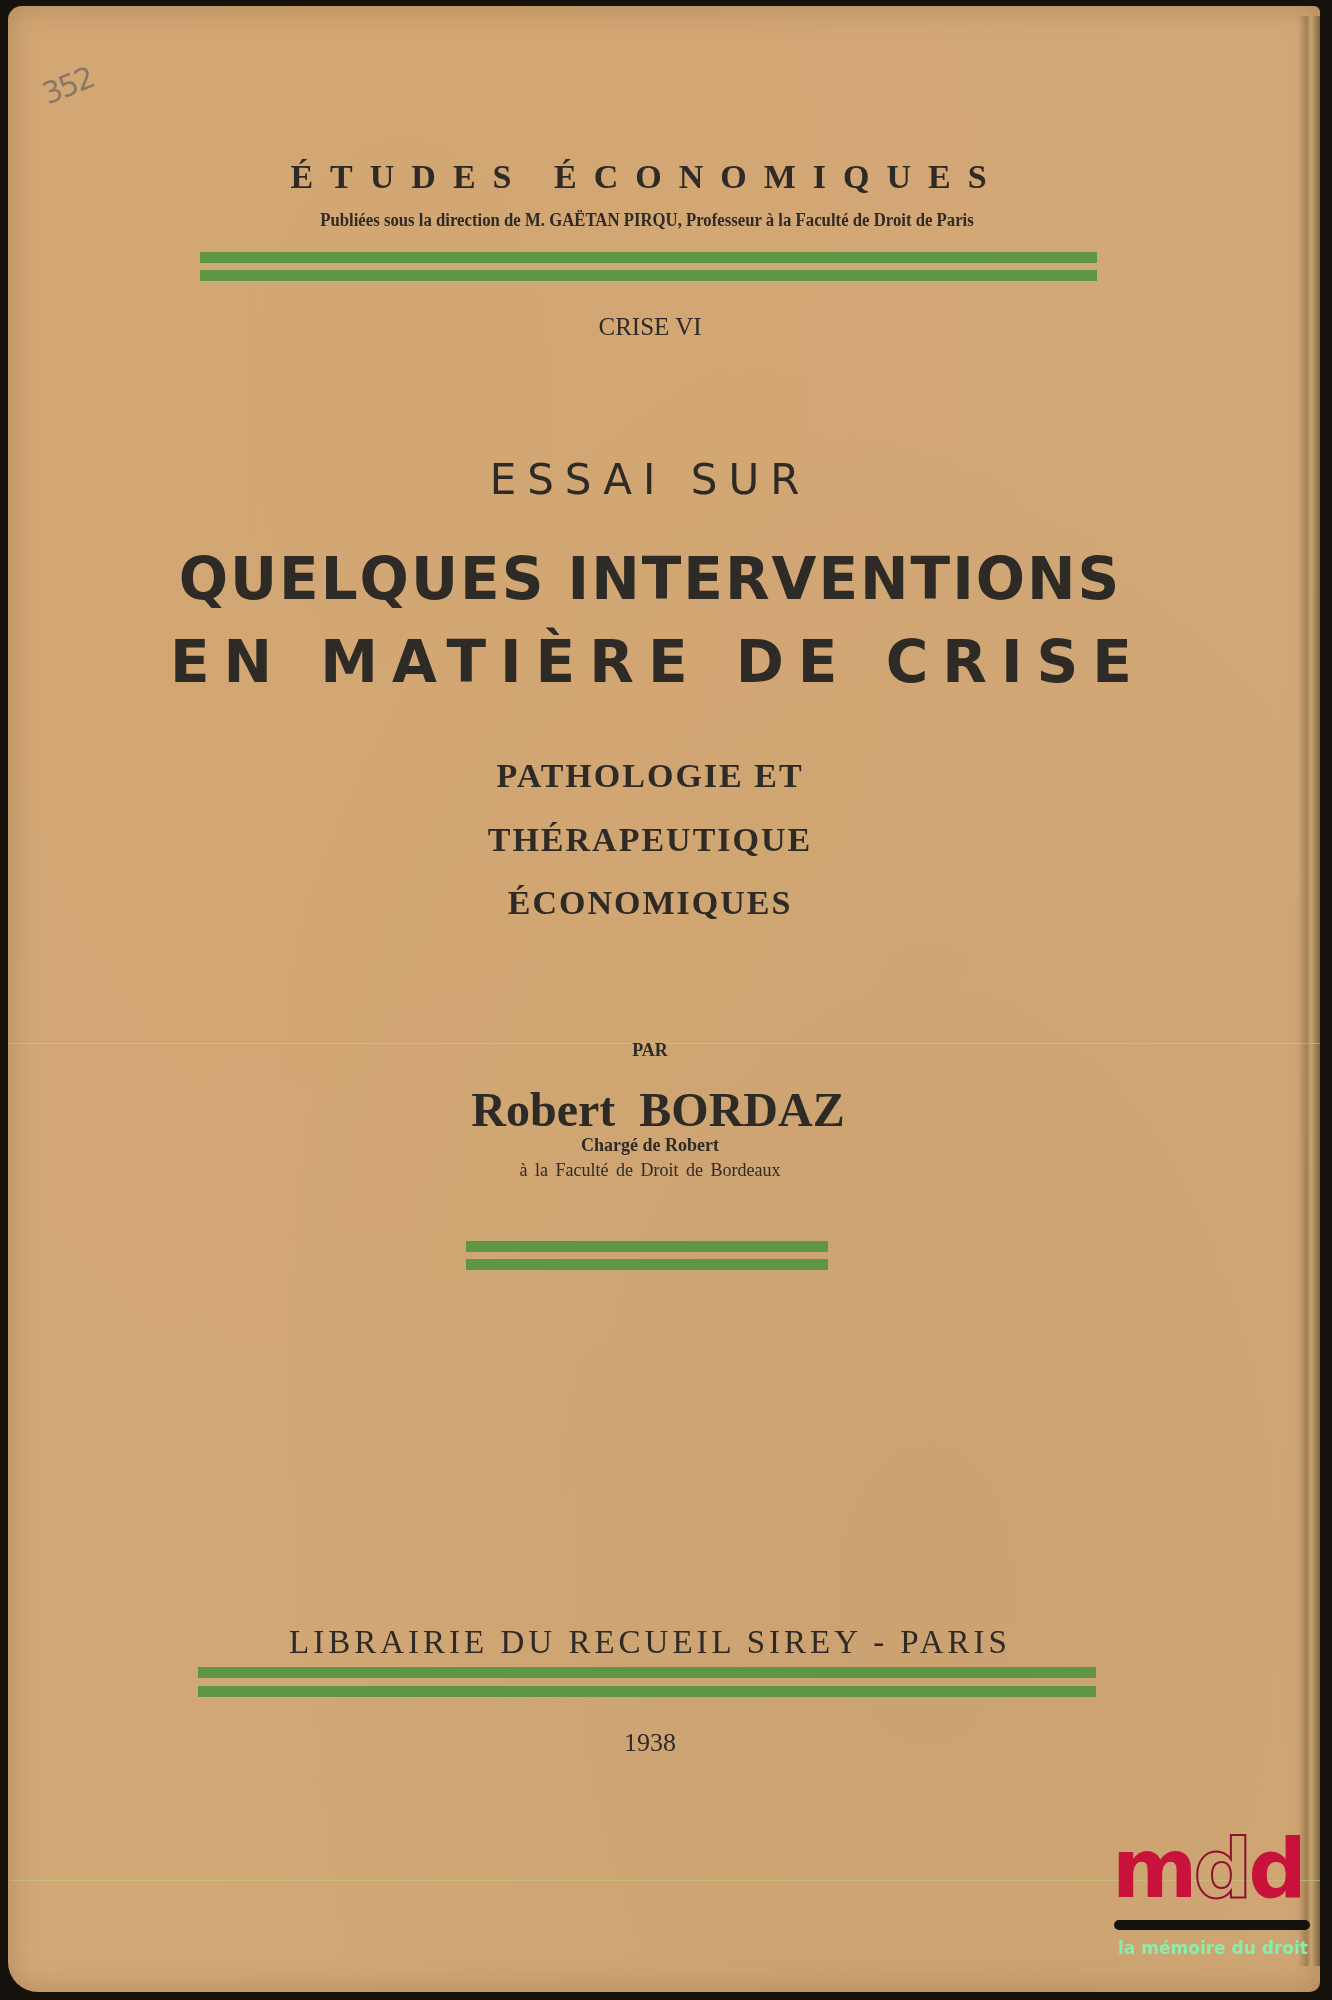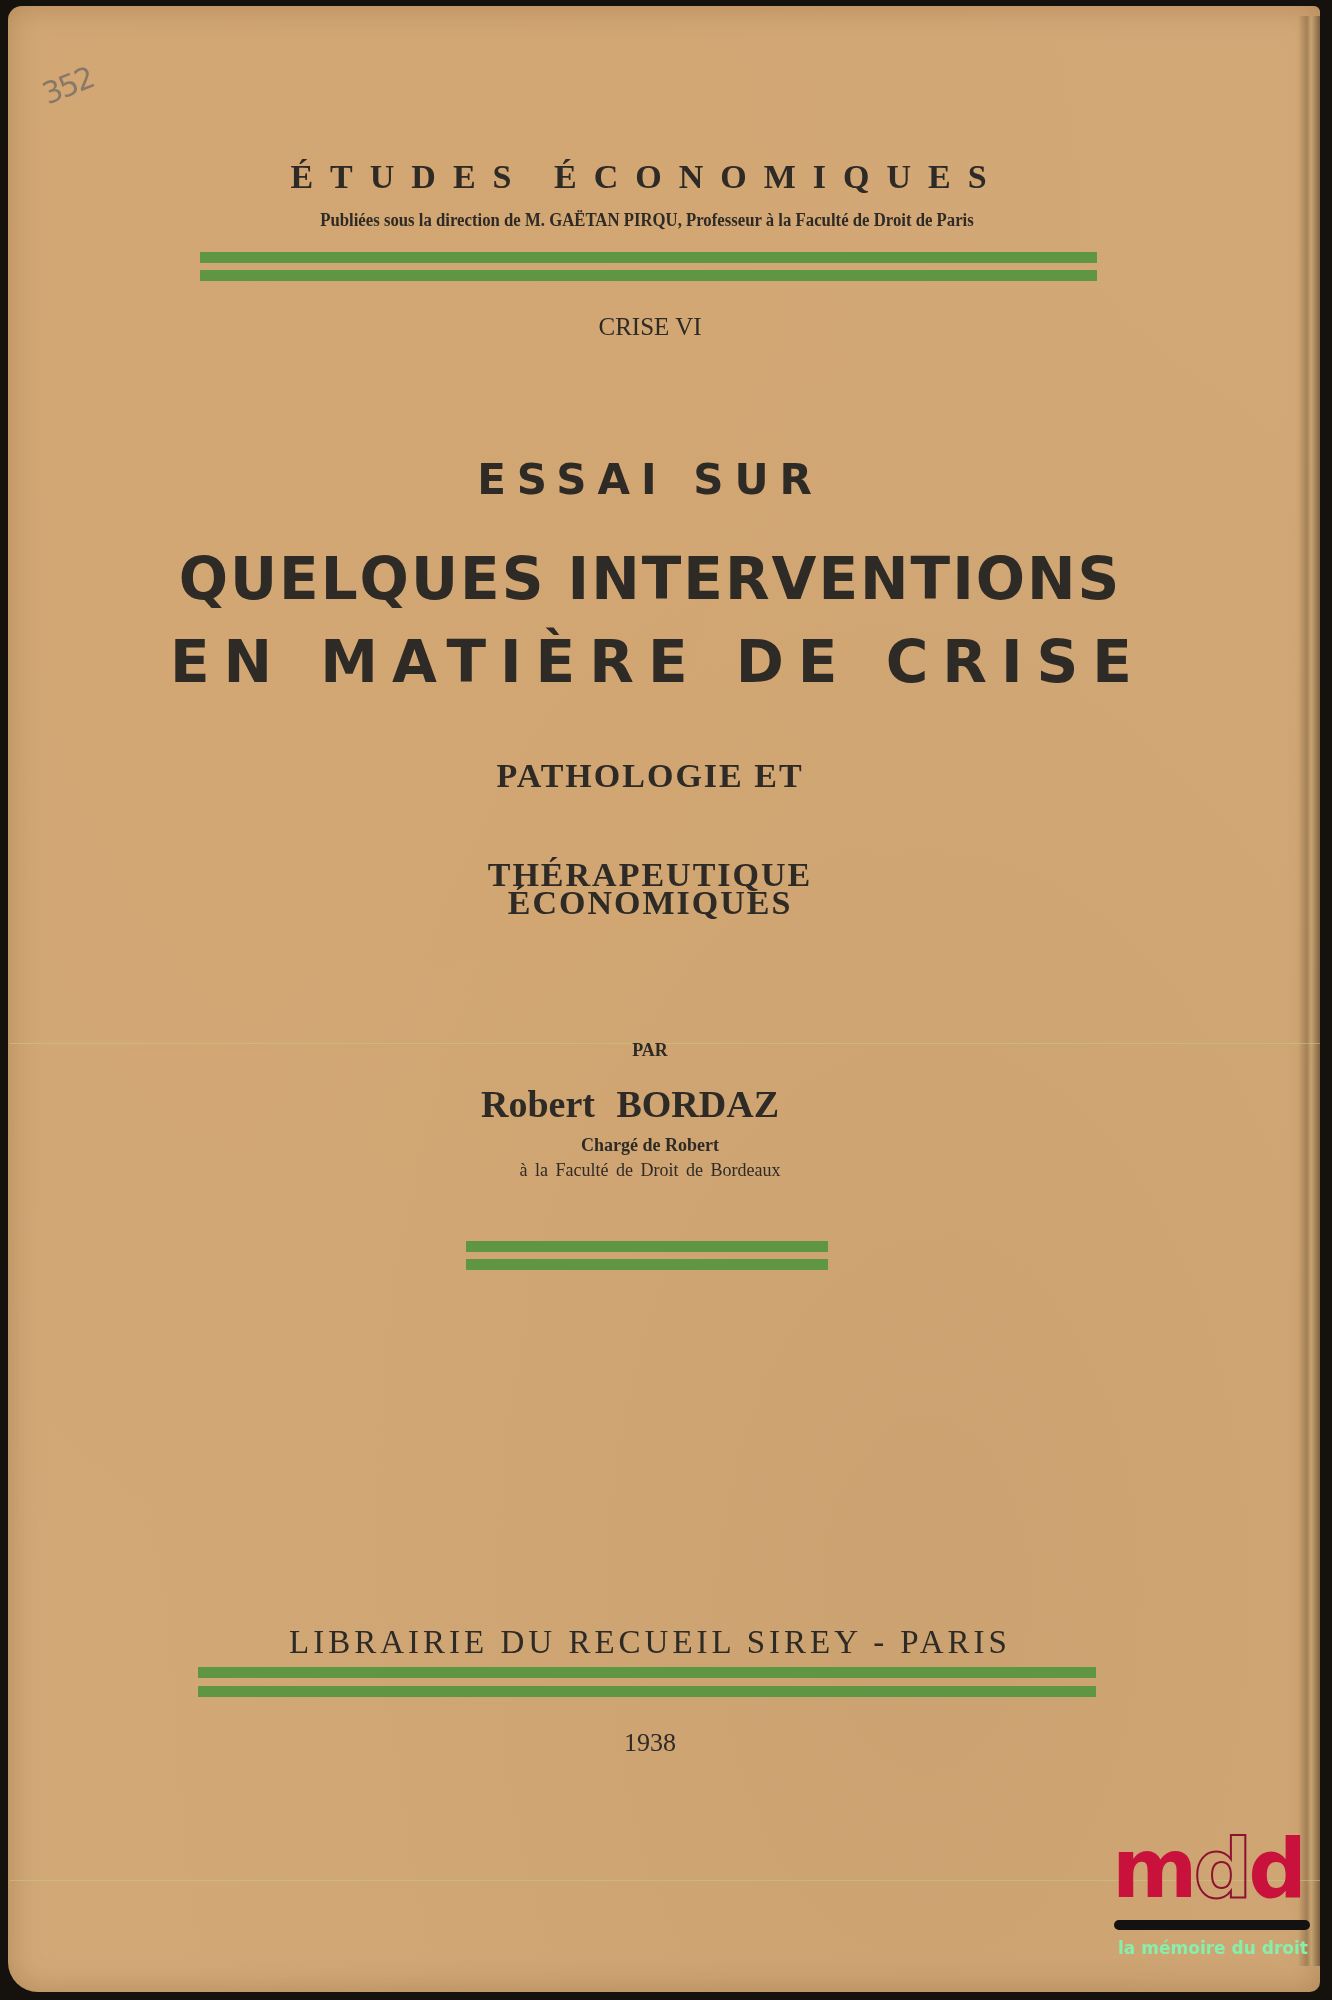--- a/index.html
+++ b/index.html
@@ -30,29 +30,29 @@
   .series {
     left: 197px; width: 900px; top: 158px; font-size: 34px; font-weight: bold;
     letter-spacing: 17px; font-family: "Liberation Serif", serif;
   }
   .pub {
     left: 197px; width: 900px; top: 210px; font-size: 18px; font-weight: bold;
     font-family: "Liberation Serif", serif; transform: scaleX(0.93); transform-origin: center;
   }
   .rule { position: absolute; background: #5f9644; height: 11px; }
   .tome { left: 500px; width: 300px; top: 313px; font-size: 25px; font-family: "Liberation Serif", serif; }
-  .essai { left: 400px; width: 500px; top: 455px; font-size: 42px; font-weight: bold; letter-spacing: 11px; }
+  .essai { left: 400px; width: 500px; top: 455px; font-size: 42px; font-weight: normal; letter-spacing: 11px; }
   .t1 { left: 170px; width: 960px; top: 545px; font-size: 58px; font-weight: bold; letter-spacing: 2px; }
   .t2 { left: 170px; width: 960px; top: 628px; font-size: 58px; font-weight: bold; letter-spacing: 14px; }
   .sub {
     left: 440px; width: 420px; font-size: 34px; font-weight: bold; letter-spacing: 2px;
     font-family: "Liberation Serif", serif;
   }
   .par { left: 550px; width: 200px; top: 1040px; font-size: 18px; font-weight: bold; font-family: "Liberation Serif", serif; }
-  .author { left: 410px; width: 440px; top: 1082px; font-size: 38px; font-weight: bold; font-family: "Liberation Serif", serif; word-spacing: 12px; }
+  .author { left: 438px; width: 440px; top: 1082px; font-size: 48px; font-weight: bold; font-family: "Liberation Serif", serif; word-spacing: 12px; }
   .role1 { left: 450px; width: 400px; top: 1135px; font-size: 18px; font-weight: bold; font-family: "Liberation Serif", serif; }
   .role2 { left: 430px; width: 440px; top: 1160px; font-size: 18px; font-weight: normal; font-family: "Liberation Serif", serif; word-spacing: 3px; }
   .publisher { left: 190px; width: 920px; top: 1608px; font-size: 33px; font-family: "Liberation Serif", serif; letter-spacing: 4px; margin-top: 16px; }
   .year { left: 550px; width: 200px; top: 1728px; font-size: 26px; font-family: "Liberation Serif", serif; }
   .logo { position: absolute; left: 1098px; top: 1828px; width: 202px; height: 140px; margin-left: 14px; }
   .logo-letters {
     position: absolute; left: 0; top: 0; font-family: "DejaVu Sans", sans-serif; font-size: 82px;
     color: #c8123b; letter-spacing: -4px; line-height: 82px; font-weight: bold;
   }
   .logo-letters .outline { color: transparent; -webkit-text-stroke: 2px #8e1230; }
@@ -79,21 +79,21 @@
 <div class="rule" style="left:200px; width:897px; top:252px;"></div>
 <div class="rule" style="left:200px; width:897px; top:270px;"></div>
 
 <div class="txt tome">CRISE VI</div>
 
 <div class="txt sans essai">ESSAI SUR</div>
 <div class="txt sans t1">QUELQUES INTERVENTIONS</div>
 <div class="txt sans t2">EN MATIÈRE DE CRISE</div>
 
 <div class="txt sub" style="top:757px;">PATHOLOGIE ET</div>
-<div class="txt sub" style="top:821px;margin-top:35px;">THÉRAPEUTIQUE</div>
+<div class="txt sub" style="top:821px;">THÉRAPEUTIQUE</div>
 <div class="txt sub" style="top:884px;">ÉCONOMIQUES</div>
 
 <div class="txt par">PAR</div>
 <div class="txt author">Robert BORDAZ</div>
 <div class="txt role1">Chargé de Robert</div>
 <div class="txt role2">à la Faculté de Droit de Bordeaux</div>
 
 <div class="rule" style="left:466px; width:362px; top:1241px;"></div>
 <div class="rule" style="left:466px; width:362px; top:1259px;"></div>
 

